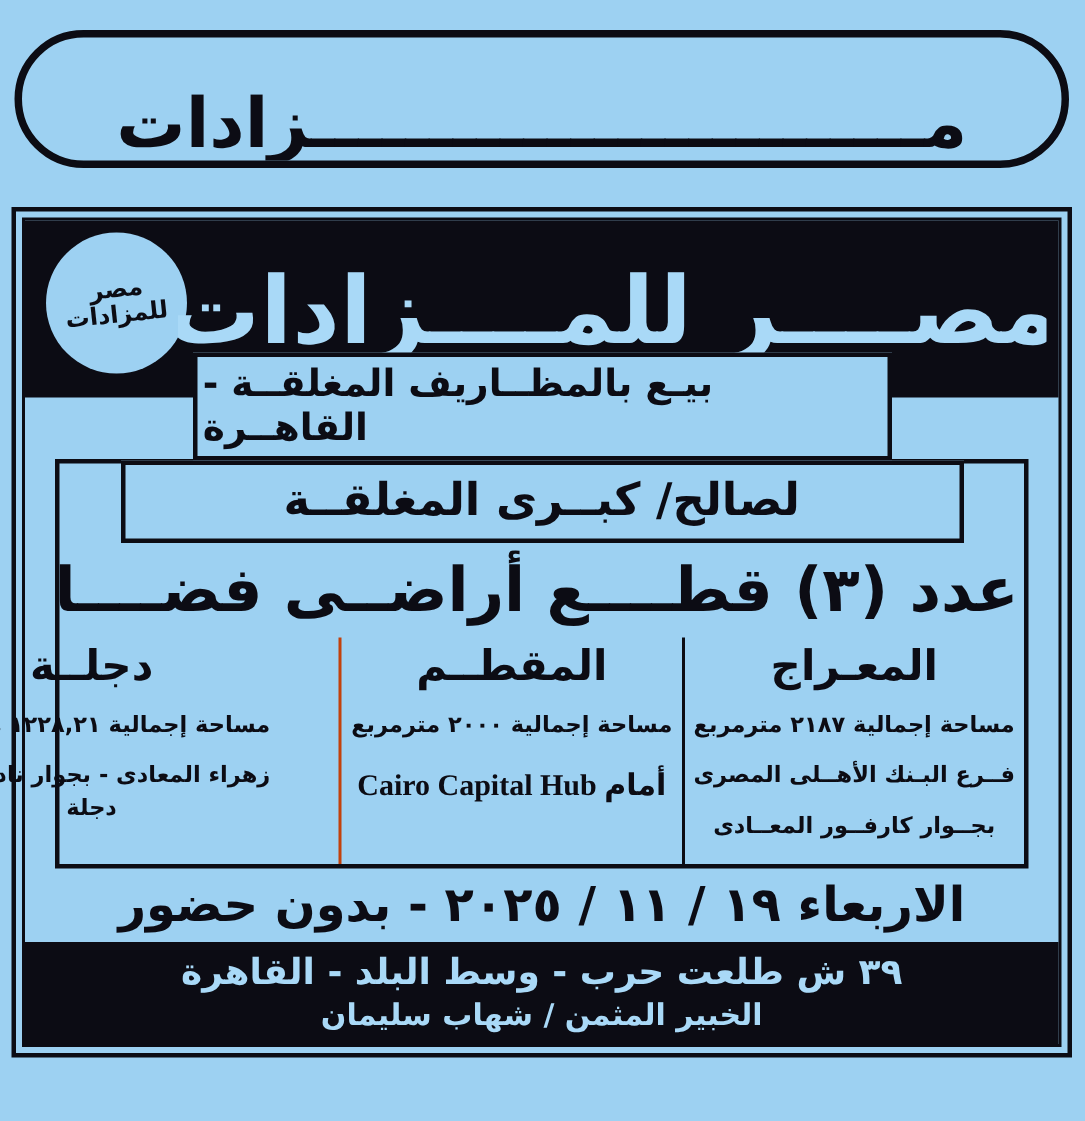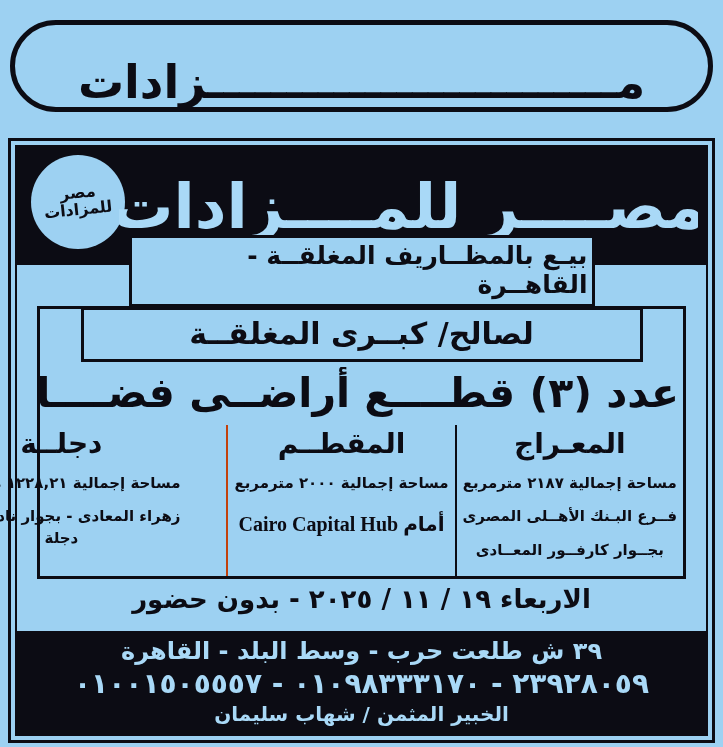--- a/index.html
+++ b/index.html
@@ -59,21 +59,21 @@
     white-space:nowrap; overflow:hidden;
     margin:0;
   }
   
   .subtitle-box {
     position:relative; z-index:3;
     width:452px;
     margin:-30px auto 0;
     background:#9dd1f2;
     border:3px solid #0c0c14;
-    text-align:right;
+    text-align:left;
     font-size:25px; font-weight:bold;
     padding:3px 4px 5px;
   }
   
   .beneficiary-box {
     position:relative; z-index:3;
     width:548px;
     margin:0 auto;
     background:#9dd1f2;
     border:3px solid #0c0c14;
@@ -107,22 +107,22 @@
     line-height:1.45; margin-top:12px;
     white-space:nowrap; overflow:hidden;
   }
   .col-line.wrap { white-space:normal; }
   .latin-line {
     font-family:"Liberation Serif", "DejaVu Sans", serif;
     font-size:20px; margin-top:16px;
   }
   
   .date-row {
-    text-align:center; font-size:26px; font-weight:bold;
-    padding:5px 0 17px;
+    text-align:center; font-size:32px; font-weight:bold;
+    padding:5px 0 6px;
     white-space:nowrap; overflow:hidden;
   }
   
   .ad-footer {
     background:#0c0c14;
     color:#a9d9f7;
     text-align:center;
     padding:5px 2px 7px;
   }
   .footer-address { font-size:24px; font-weight:bold; line-height:1.25; }
@@ -175,18 +175,17 @@
           <div class="col-line wrap">زهراء المعادى - بجوار نادى وادى دجلة</div>
         </div>
 
       </div>
     </div>
 
     <div class="date-row">الاربعاء ١٩ / ١١ / ٢٠٢٥ - بدون حضور</div>
 
     <div class="ad-footer">
       <div class="footer-address">٣٩ ش طلعت حرب - وسط البلد - القاهرة</div>
-      <div class="footer-phones">٢٣٩٢٨٠٥٩ - ٠١٠٩٨٣٣٣١٧٠ - ٠١٠٠١٥٠٥٥٥٧</div>
       <div class="footer-expert">الخبير المثمن / شهاب سليمان</div>
     </div>
 
   </div>
 </div>
 
 </body></html>

